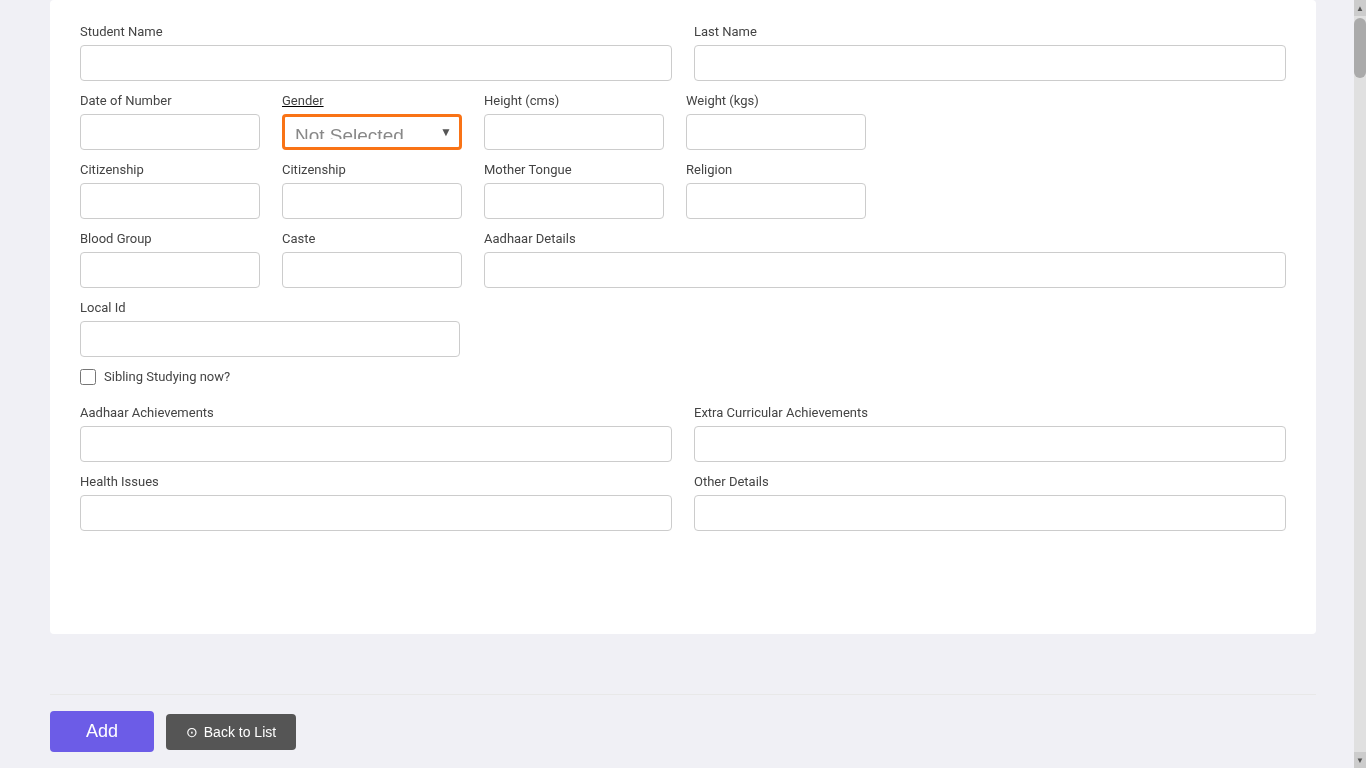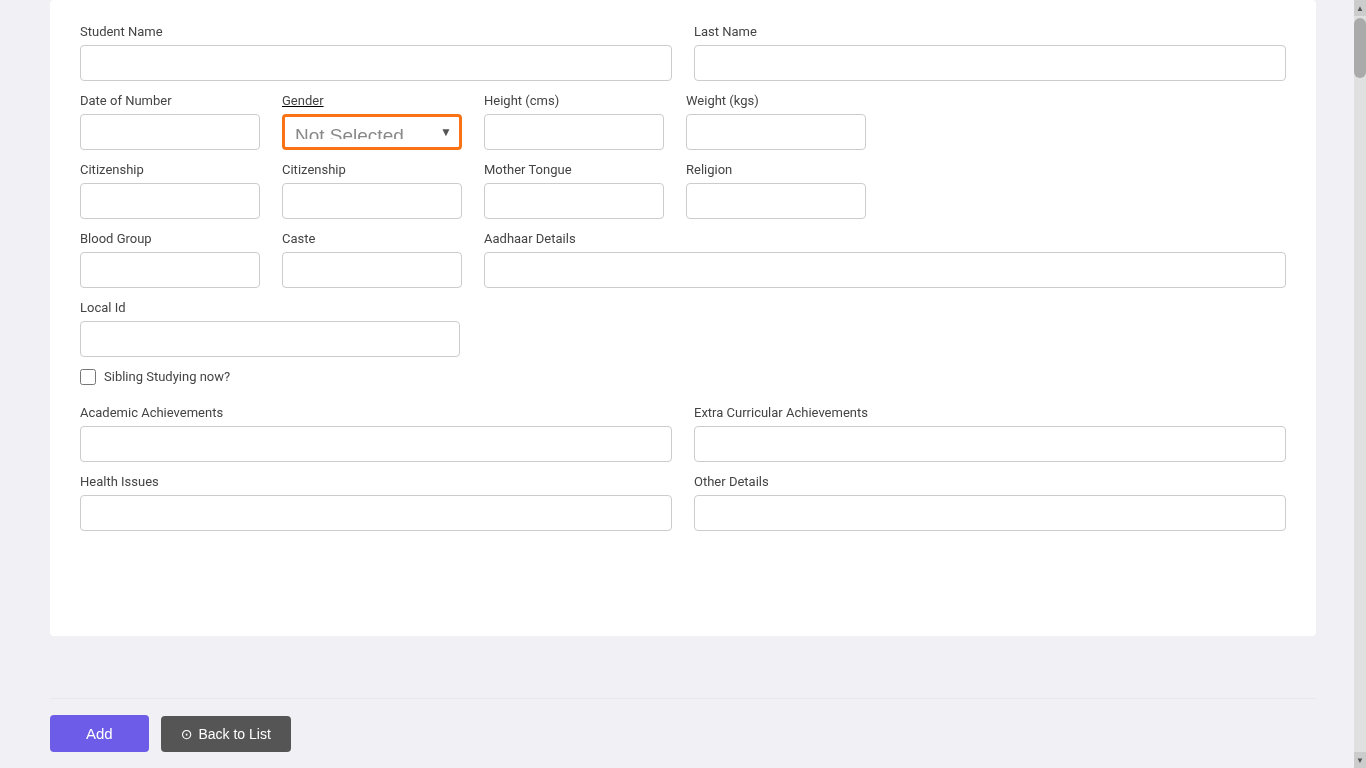--- a/index.html
+++ b/index.html
@@ -124,21 +124,21 @@
       gap: 12px;
       align-items: center;
     }
 
     .btn-add {
       background-color: #6c5ce7;
       color: #fff;
       border: none;
       border-radius: 4px;
       padding: 10px 36px;
-      font-size: 15px;
+      font-size: 18px;
       cursor: pointer;
       font-weight: 500;
     }
 
     .btn-back {
       background-color: #555;
       color: #fff;
       border: none;
       border-radius: 4px;
       padding: 10px 20px;
@@ -268,21 +268,21 @@
       <div class="form-group" style="flex: 2;"></div>
     </div>
 
     <div class="checkbox-row">
       <input type="checkbox" id="sibling-checkbox" style="">
       <label for="sibling-checkbox">Sibling Studying now?</label>
     </div>
 
     <div class="form-row">
       <div class="form-group">
-        <label>Academic Achievements</label>
+        <label>Aadhaar Achievements</label>
         <input type="text" placeholder="" style="">
       </div>
       <div class="form-group">
         <label>Extra Curricular Achievements</label>
         <input type="text" placeholder="" style="">
       </div>
     </div>
 
     <div class="form-row">
       <div class="form-group">

